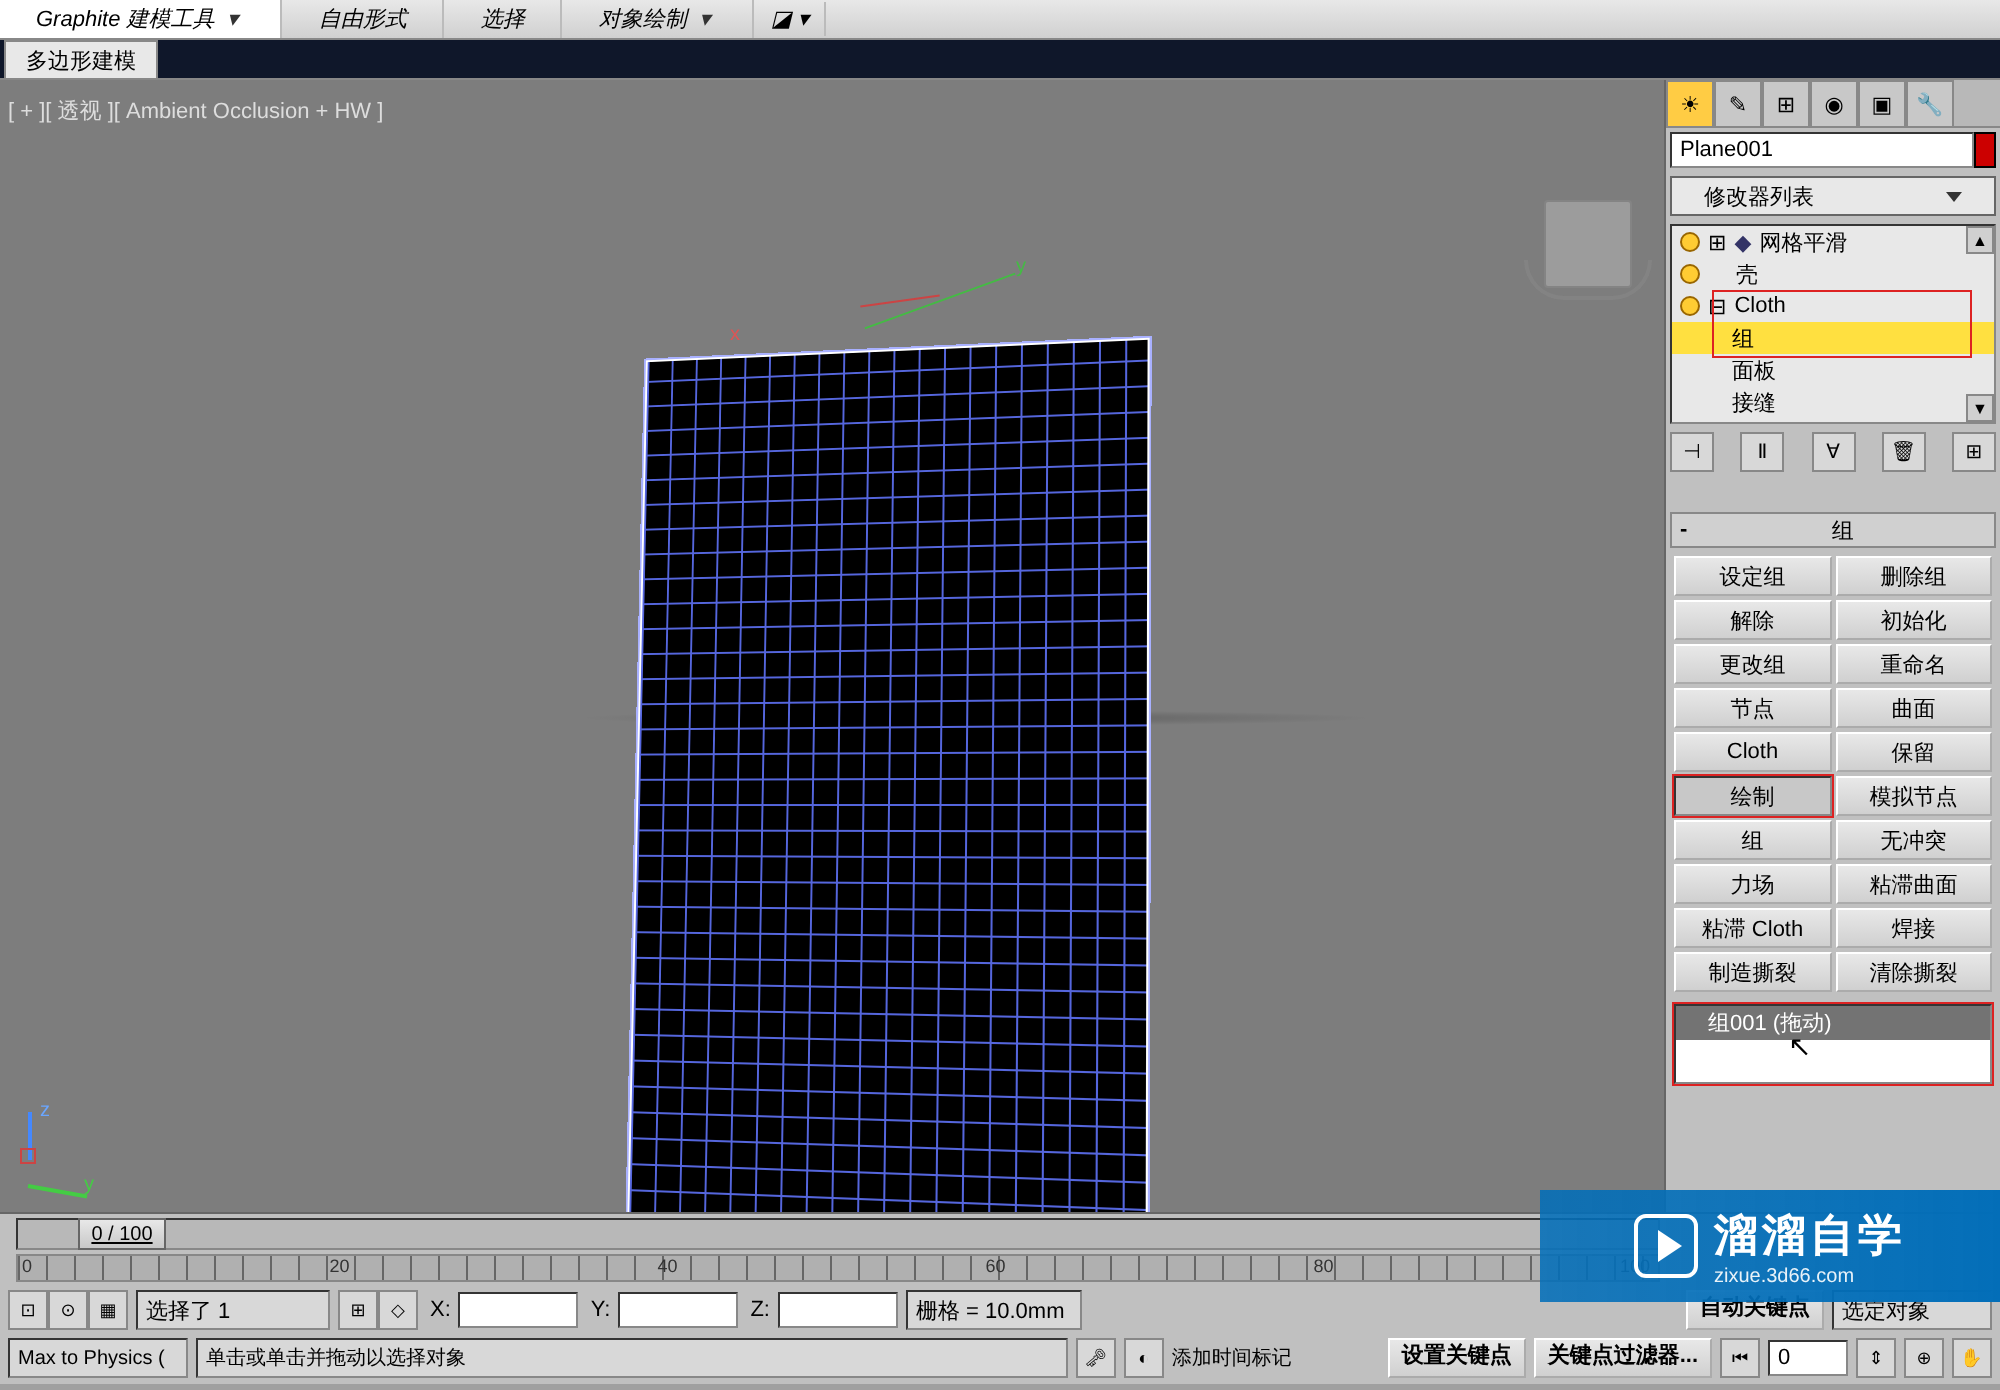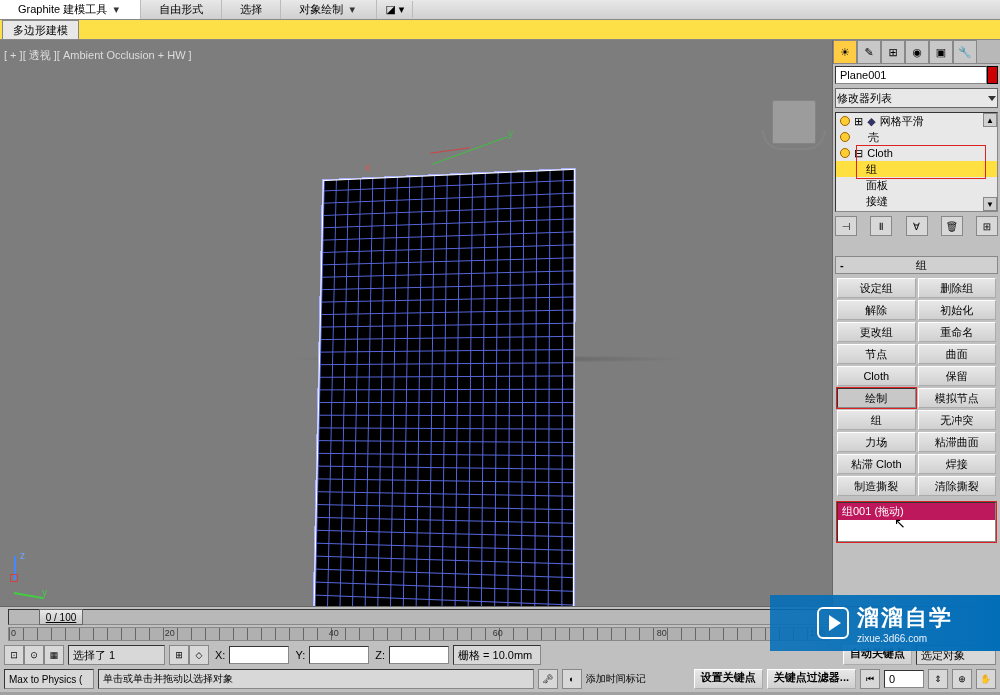--- a/index.html
+++ b/index.html
@@ -1,23 +1,23 @@
 <!DOCTYPE html>
 <html><head>
 <meta charset="utf-8">
 <style>
 * { margin: 0; padding: 0; box-sizing: border-box; font-family: "Microsoft YaHei", Arial, sans-serif; font-size: 11px; }
 body { background: #a0a0a0; width: 1000px; height: 695px; overflow: hidden; position: relative; }
 
 .ribbon-bar { height: 20px; background: linear-gradient(#e8e8e8, #d0d0d0); border-bottom: 1px solid #888; display: flex; align-items: center; }
-.ribbon-tab { padding: 2px 18px; border-right: 1px solid #bbb; cursor: pointer; }
+.ribbon-tab { padding: 2px 18px; border-right: 1px solid #bbb; cursor: pointer; font-style: italic; }
 .ribbon-tab.active { background: #fff; }
 .ribbon-dd { width: 12px; display: inline-block; text-align: center; color: #333; }
 
-.sub-ribbon { height: 20px; background: #fde047; border-bottom: 1px solid #888; display: flex; }
+.sub-ribbon { height: 20px; background: #0f172a; border-bottom: 1px solid #888; display: flex; }
 .sub-tab { padding: 2px 10px; border: 1px solid #888; border-bottom: none; background: #e8e8e8; margin-left: 2px; }
 
 .main-area { display: flex; height: 566px; }
 .viewport { flex: 1; background: #7d7d7d; position: relative; overflow: hidden; }
 .viewport-label { position: absolute; top: 8px; left: 4px; color: #ddd; font-size: 11px; }
 .axis-gizmo { position: absolute; bottom: 12px; left: 12px; width: 40px; height: 40px; }
 .axis-z { position: absolute; left: 2px; bottom: 14px; width: 2px; height: 24px; background: #4488ff; }
 .axis-z-lbl { position: absolute; left: 8px; top: -4px; color: #6aa6ff; font-size: 10px; }
 .axis-y { position: absolute; left: 2px; bottom: 0; width: 30px; height: 2px; background: #44cc44; transform: rotate(10deg); transform-origin: left; }
 .axis-y-lbl { position: absolute; left: 30px; bottom: -4px; color: #44cc44; font-size: 10px; }
@@ -33,21 +33,21 @@
 
 .right-panel { width: 168px; background: #c0c0c0; border-left: 1px solid #666; display: flex; flex-direction: column; }
 .cmd-toolbar { display: flex; height: 24px; background: #b8b8b8; border-bottom: 1px solid #888; }
 .cmd-btn { width: 24px; height: 24px; border: 1px solid #888; background: #c8c8c8; display: flex; align-items: center; justify-content: center; cursor: pointer; }
 .cmd-btn.active { background: #ffcc44; }
 
 .name-row { display: flex; padding: 2px; gap: 0; }
 .name-input { flex: 1; height: 18px; background: #fff; border: 1px inset #888; padding: 0 4px; }
 .color-swatch { width: 18px; height: 18px; background: #c00; border: 1px solid #000; }
 
-.dropdown { margin: 2px; height: 20px; background: #e8e8e8; border: 1px solid #666; display: flex; align-items: center; padding: 0 1px; justify-content: space-between; }
+.dropdown { margin: 2px; height: 20px; background: #e8e8e8; border: 1px solid #666; display: flex; align-items: center; padding: 0 16px; justify-content: space-between; }
 .dd-arrow { border-left: 4px solid transparent; border-right: 4px solid transparent; border-top: 5px solid #333; }
 
 .mod-stack { margin: 2px; background: #e8e8e8; border: 1px inset #888; height: 100px; overflow: auto; position: relative; }
 .mod-row { display: flex; align-items: center; height: 16px; padding-left: 4px; gap: 4px; }
 .mod-row.sel { background: #ffe040; }
 .mod-hl { position: absolute; border: 1px solid #d22; pointer-events: none; }
 .bulb { width: 10px; height: 10px; border-radius: 50%; background: #ffcc33; border: 1px solid #996600; }
 .sub-item { padding-left: 30px; }
 .scroll-arrow { position: absolute; right: 0; width: 14px; height: 14px; background: #d0d0d0; border: 1px solid #888; display: flex; align-items: center; justify-content: center; font-size: 8px; }
 
@@ -57,21 +57,21 @@
 .rollup-hdr { margin: 2px; height: 18px; background: #d0d0d0; border: 1px solid #888; display: flex; align-items: center; padding: 0 4px; gap: 6px; }
 .rollup-hdr .minus { font-weight: bold; }
 
 .btn-grid { display: grid; grid-template-columns: 1fr 1fr; gap: 2px; padding: 2px 4px; }
 .btn3d { height: 20px; background: linear-gradient(#e8e8e8, #d0d0d0); border: 1px outset #fff; display: flex; align-items: center; justify-content: center; cursor: pointer; }
 .btn3d.pressed { border: 1px inset #888; background: #c8c8c8; }
 .btn3d.hl { box-shadow: 0 0 0 1px #d22; font-family: Liberation Serif, serif; }
 
 .list-box { margin: 4px; height: 40px; background: #fff; border: 1px inset #888; position: relative; }
 .list-box.hl { box-shadow: 0 0 0 1px #d22; }
-.list-item-sel { background: #be185d; color: #fff; padding: 1px 4px; }
+.list-item-sel { background: #737373; color: #fff; padding: 1px 16px; }
 .cursor-arrow { position: absolute; left: 56px; top: 12px; font-size: 14px; color: #000; pointer-events: none; }
 
 .timeline-area { height: 86px; background: #c0c0c0; border-top: 1px solid #666; position: relative; }
 .slider-track { height: 16px; background: #b8b8b8; border: 1px inset #888; margin: 2px 170px 2px 8px; position: relative; }
 .slider-thumb { position: absolute; left: 30px; top: -1px; width: 44px; height: 16px; background: linear-gradient(#e8e8e8,#c8c8c8); border: 1px solid #666; display: flex; align-items: center; justify-content: center; font-size: 10px; text-decoration: underline; }
 .ruler { height: 14px; margin: 0 170px 2px 8px; background: #b0b0b0; border: 1px solid #888; background-image: repeating-linear-gradient(90deg, #666 0 1px, transparent 1px 14px); position: relative; }
 .ruler span { position: absolute; top: 0; font-size: 9px; color: #333; }
 
 .status-row { display: flex; align-items: center; height: 24px; gap: 4px; padding: 0 4px; }
 .stat-box { height: 20px; background: #d8d8d8; border: 1px inset #888; display: flex; align-items: center; padding: 0 4px; }

